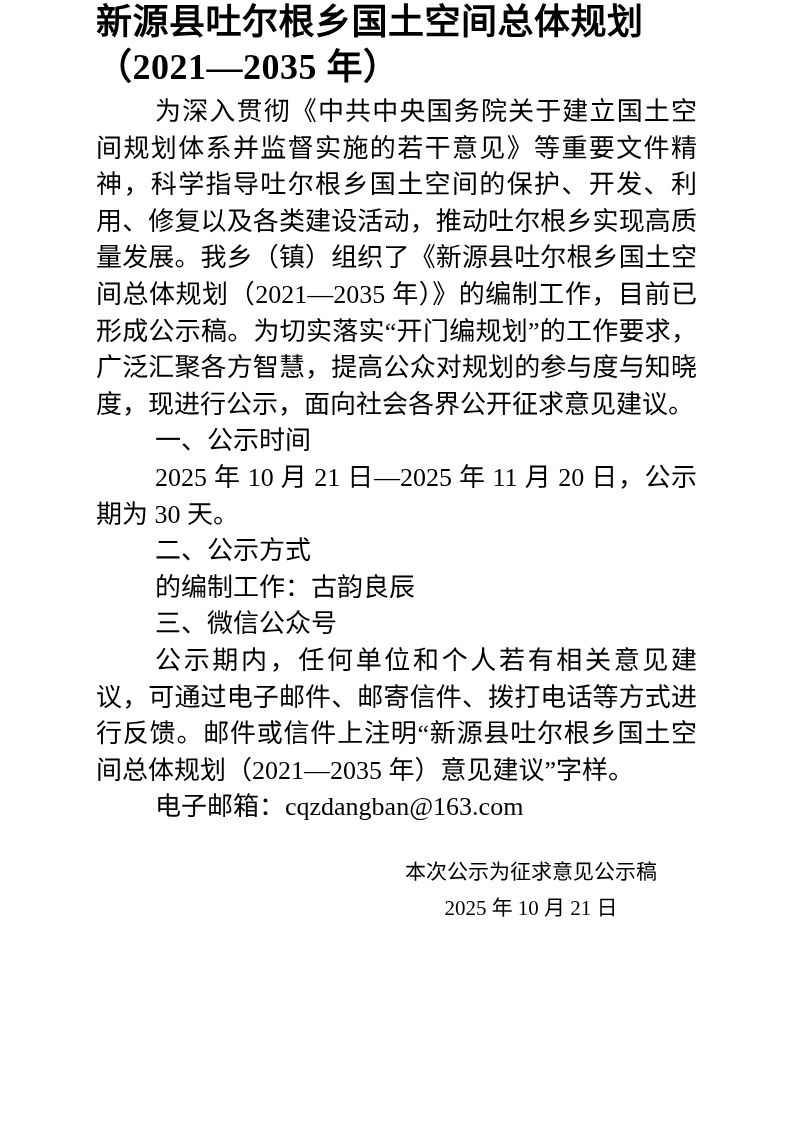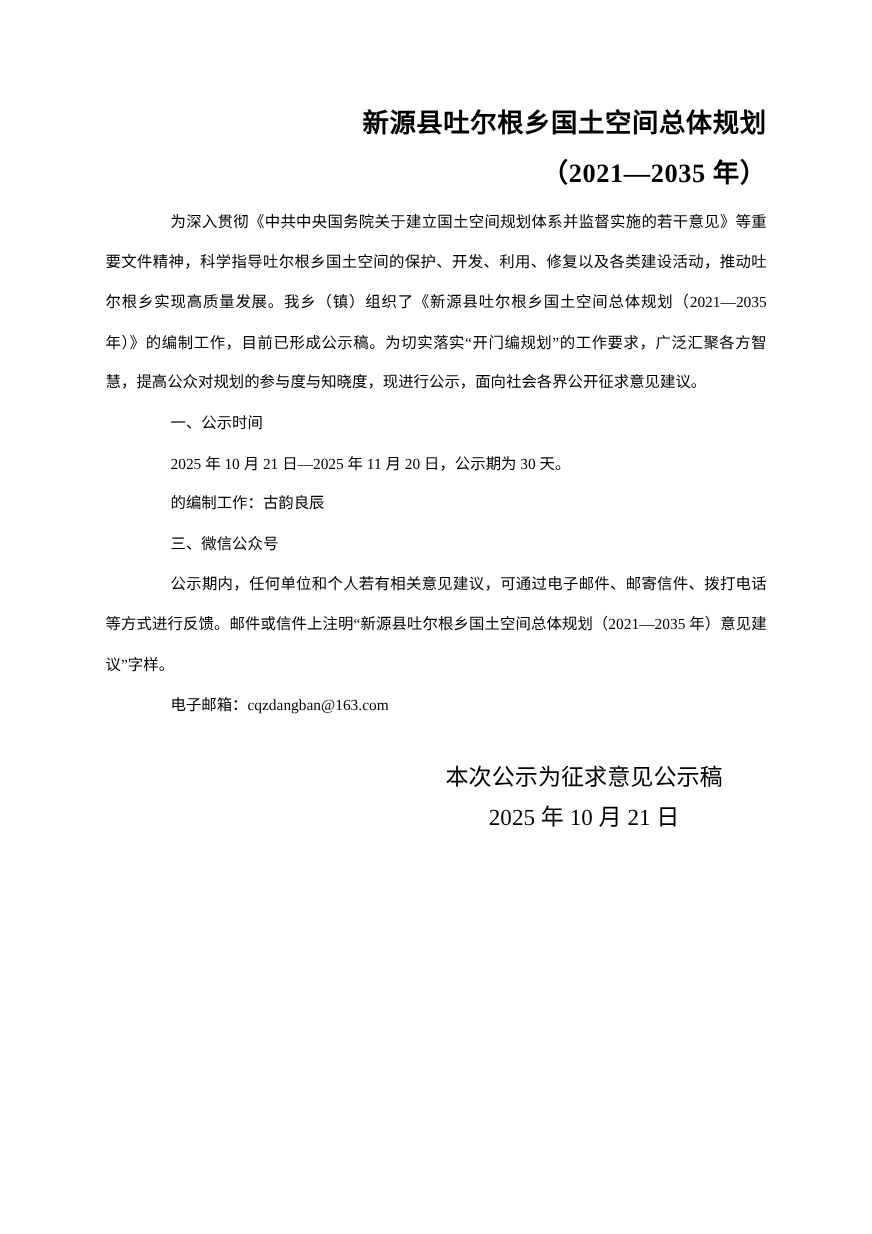--- a/index.html
+++ b/index.html
@@ -13,30 +13,29 @@
     height: 1122px;
     margin: 0 auto;
     background: #ffffff;
     box-sizing: border-box;
     padding: 0 96px;
     overflow: hidden;
     font-family: "Liberation Serif", "DejaVu Serif", serif;
     color: #000000;
   }
   .doc-title {
-    margin-top: 91px;
-    text-align: right;
+    text-align: left;
     font-weight: bold;
-    font-size: 24px;
+    font-size: 36px;
     line-height: 45px;
     letter-spacing: 0.5px;
   }
   .doc-body {
     margin-top: 4px;
-    font-size: 14px;
+    font-size: 26px;
     line-height: 36.6px;
     text-align: justify;
   }
   .doc-body p {
     margin: 0;
     text-indent: 59px;
   }
   .signature {
     width: fit-content;
     margin: 28px 40px 0 auto;
@@ -54,20 +53,21 @@
     <div>新源县吐尔根乡国土空间总体规划</div>
     <div>（2021—2035 年）</div>
   </div>
 
   <div class="doc-body">
     <p>为深入贯彻《中共中央国务院关于建立国土空间规划体系并监督实施的若干意见》等重要文件精神，科学指导吐尔根乡国土空间的保护、开发、利用、修复以及各类建设活动，推动吐尔根乡实现高质量发展。我乡（镇）组织了《新源县吐尔根乡国土空间总体规划（2021—2035 年）》的编制工作，目前已形成公示稿。为切实落实“开门编规划”的工作要求，广泛汇聚各方智慧，提高公众对规划的参与度与知晓度，现进行公示，面向社会各界公开征求意见建议。</p>
 
     <p>一、公示时间</p>
     <p>2025 年 10 月 21 日—2025 年 11 月 20 日，公示期为 30 天。</p>
 
+    <p>二、公示方式</p>
     <p>的编制工作：古韵良辰</p>
 
     <p>三、微信公众号</p>
     <p>公示期内，任何单位和个人若有相关意见建议，可通过电子邮件、邮寄信件、拨打电话等方式进行反馈。邮件或信件上注明“新源县吐尔根乡国土空间总体规划（2021—2035 年）意见建议”字样。</p>
 
     <p>电子邮箱：cqzdangban@163.com</p>
 
   </div>
 
   <div class="signature">

